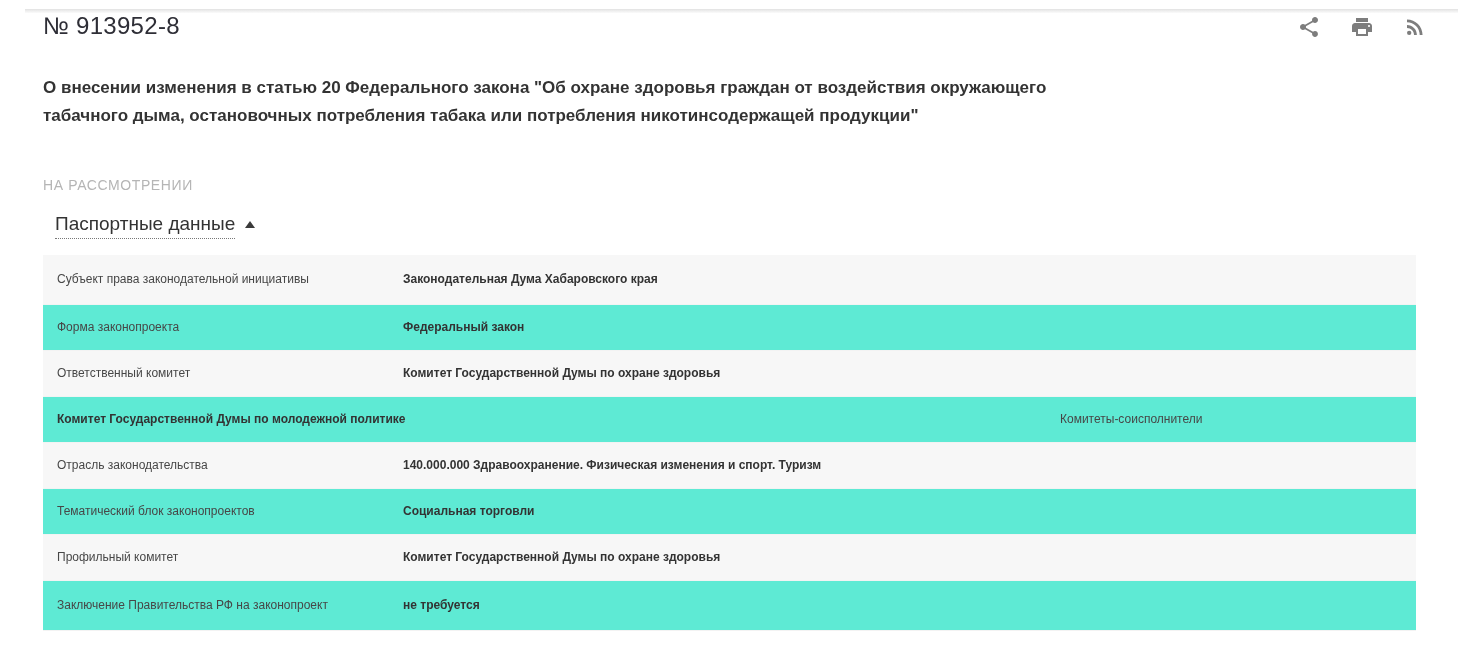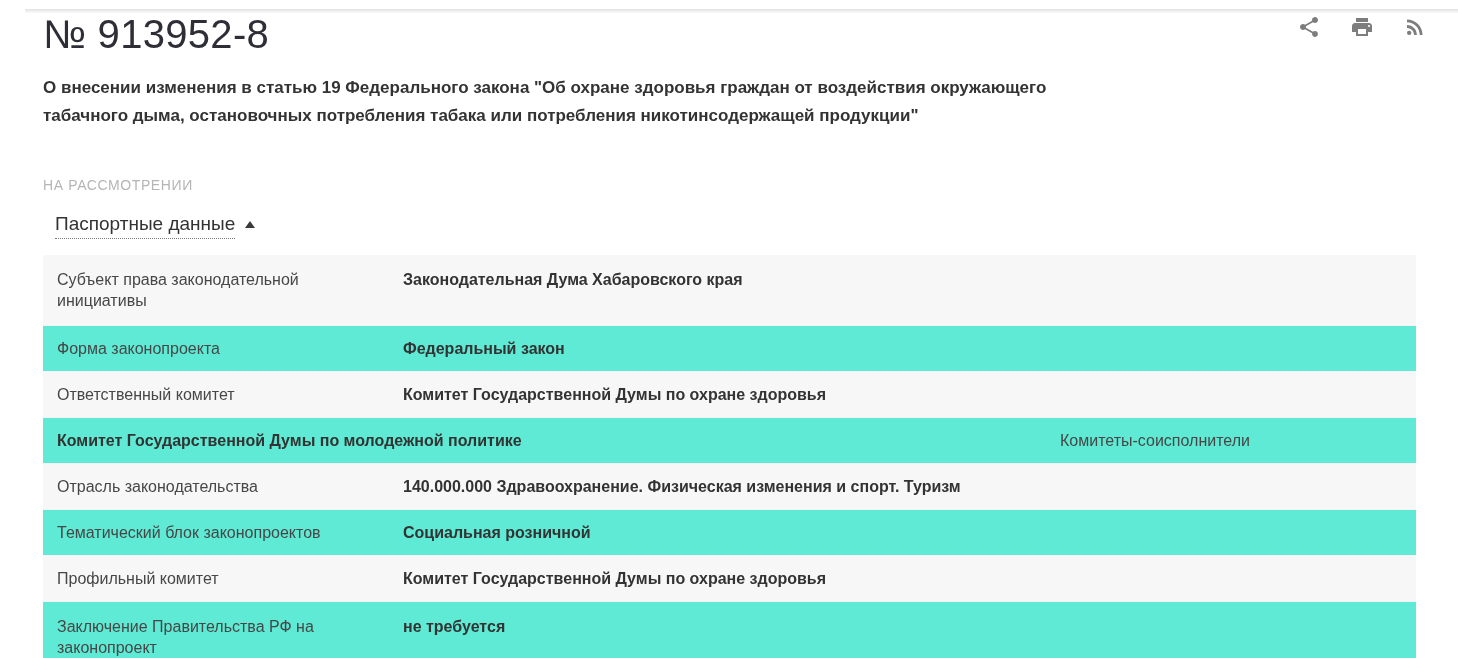--- a/index.html
+++ b/index.html
@@ -29,21 +29,21 @@
     display: inline-flex;
     align-items: center;
     justify-content: center;
     cursor: pointer;
   }
   .icon-btn svg { width: 24px; height: 24px; fill: #7d7d7d; }
   .bill-number {
     position: absolute;
     left: 43px; top: 12px;
     margin: 0;
-    font-size: 40px;
+    font-size: 24px;
     font-weight: 500;
     letter-spacing: 0.3px;
     color: #2e2e36;
   }
   .bill-title {
     position: absolute;
     left: 43px; top: 74px;
     width: 1100px;
     font-size: 17px;
     font-weight: 700;
@@ -96,21 +96,21 @@
   .row {
     display: flex;
     align-items: flex-start;
     box-sizing: border-box;
     padding: 12px 10px 12px 14px;
     min-height: 41px;
     border-bottom: 1px solid #f3f3f3;
   }
   .row.stripe { background: #f7f7f7; }
   .row.plain  { background: #5eead4; }
-  .cell { font-size: 16px; line-height: 21px; }
+  .cell { font-size: 12px; line-height: 21px; }
   .cell.label {
     flex: 0 0 346px;
     box-sizing: border-box;
     padding-right: 36px;
     color: #474747;
     font-weight: 400;
   }
   .cell.value {
     flex: 1;
     color: #333333;
@@ -140,21 +140,21 @@
       <svg viewBox="0 0 24 24">
           <circle cx="6.18" cy="17.82" r="2.18"></circle>
           <path d="M4 4.44v2.83c7.03 0 12.73 5.7 12.73 12.73h2.83c0-8.59-6.97-15.56-15.56-15.56zm0 5.66v2.83c3.9 0 7.07 3.17 7.07 7.07h2.83c0-5.47-4.43-9.9-9.9-9.9z"></path>
         </svg>
     </span>
   </div>
 
   <h1 class="bill-number">№ 913952-8</h1>
 
   <div class="bill-title">
-    <span>О внесении изменения в статью 19 Федерального закона "Об охране здоровья граждан от воздействия окружающего</span><br>
+    <span>О внесении изменения в статью 20 Федерального закона "Об охране здоровья граждан от воздействия окружающего</span><br>
     <span>табачного дыма, остановочных потребления табака или потребления никотинсодержащей продукции"</span>
   </div>
 
 
   <div class="status">НА РАССМОТРЕНИИ</div>
 
   <div class="section-toggle">
     <span class="toggle-label">Паспортные данные</span>
     <span class="arrow-up"></span>
   </div>
@@ -180,21 +180,21 @@
     <div class="cell label">Комитеты-соисполнители</div>
   </div>
 
   <div class="row stripe">
     <div class="cell label">Отрасль законодательства</div>
     <div class="cell value">140.000.000 Здравоохранение. Физическая изменения и спорт. Туризм</div>
   </div>
 
   <div class="row plain">
     <div class="cell label">Тематический блок законопроектов</div>
-    <div class="cell value">Социальная розничной</div>
+    <div class="cell value">Социальная торговли</div>
   </div>
 
   <div class="row stripe">
     <div class="cell label">Профильный комитет</div>
     <div class="cell value">Комитет Государственной Думы по охране здоровья</div>
   </div>
 
   <div class="row plain tall">
     <div class="cell label">Заключение Правительства РФ на законопроект</div>
     <div class="cell value">не требуется</div>

